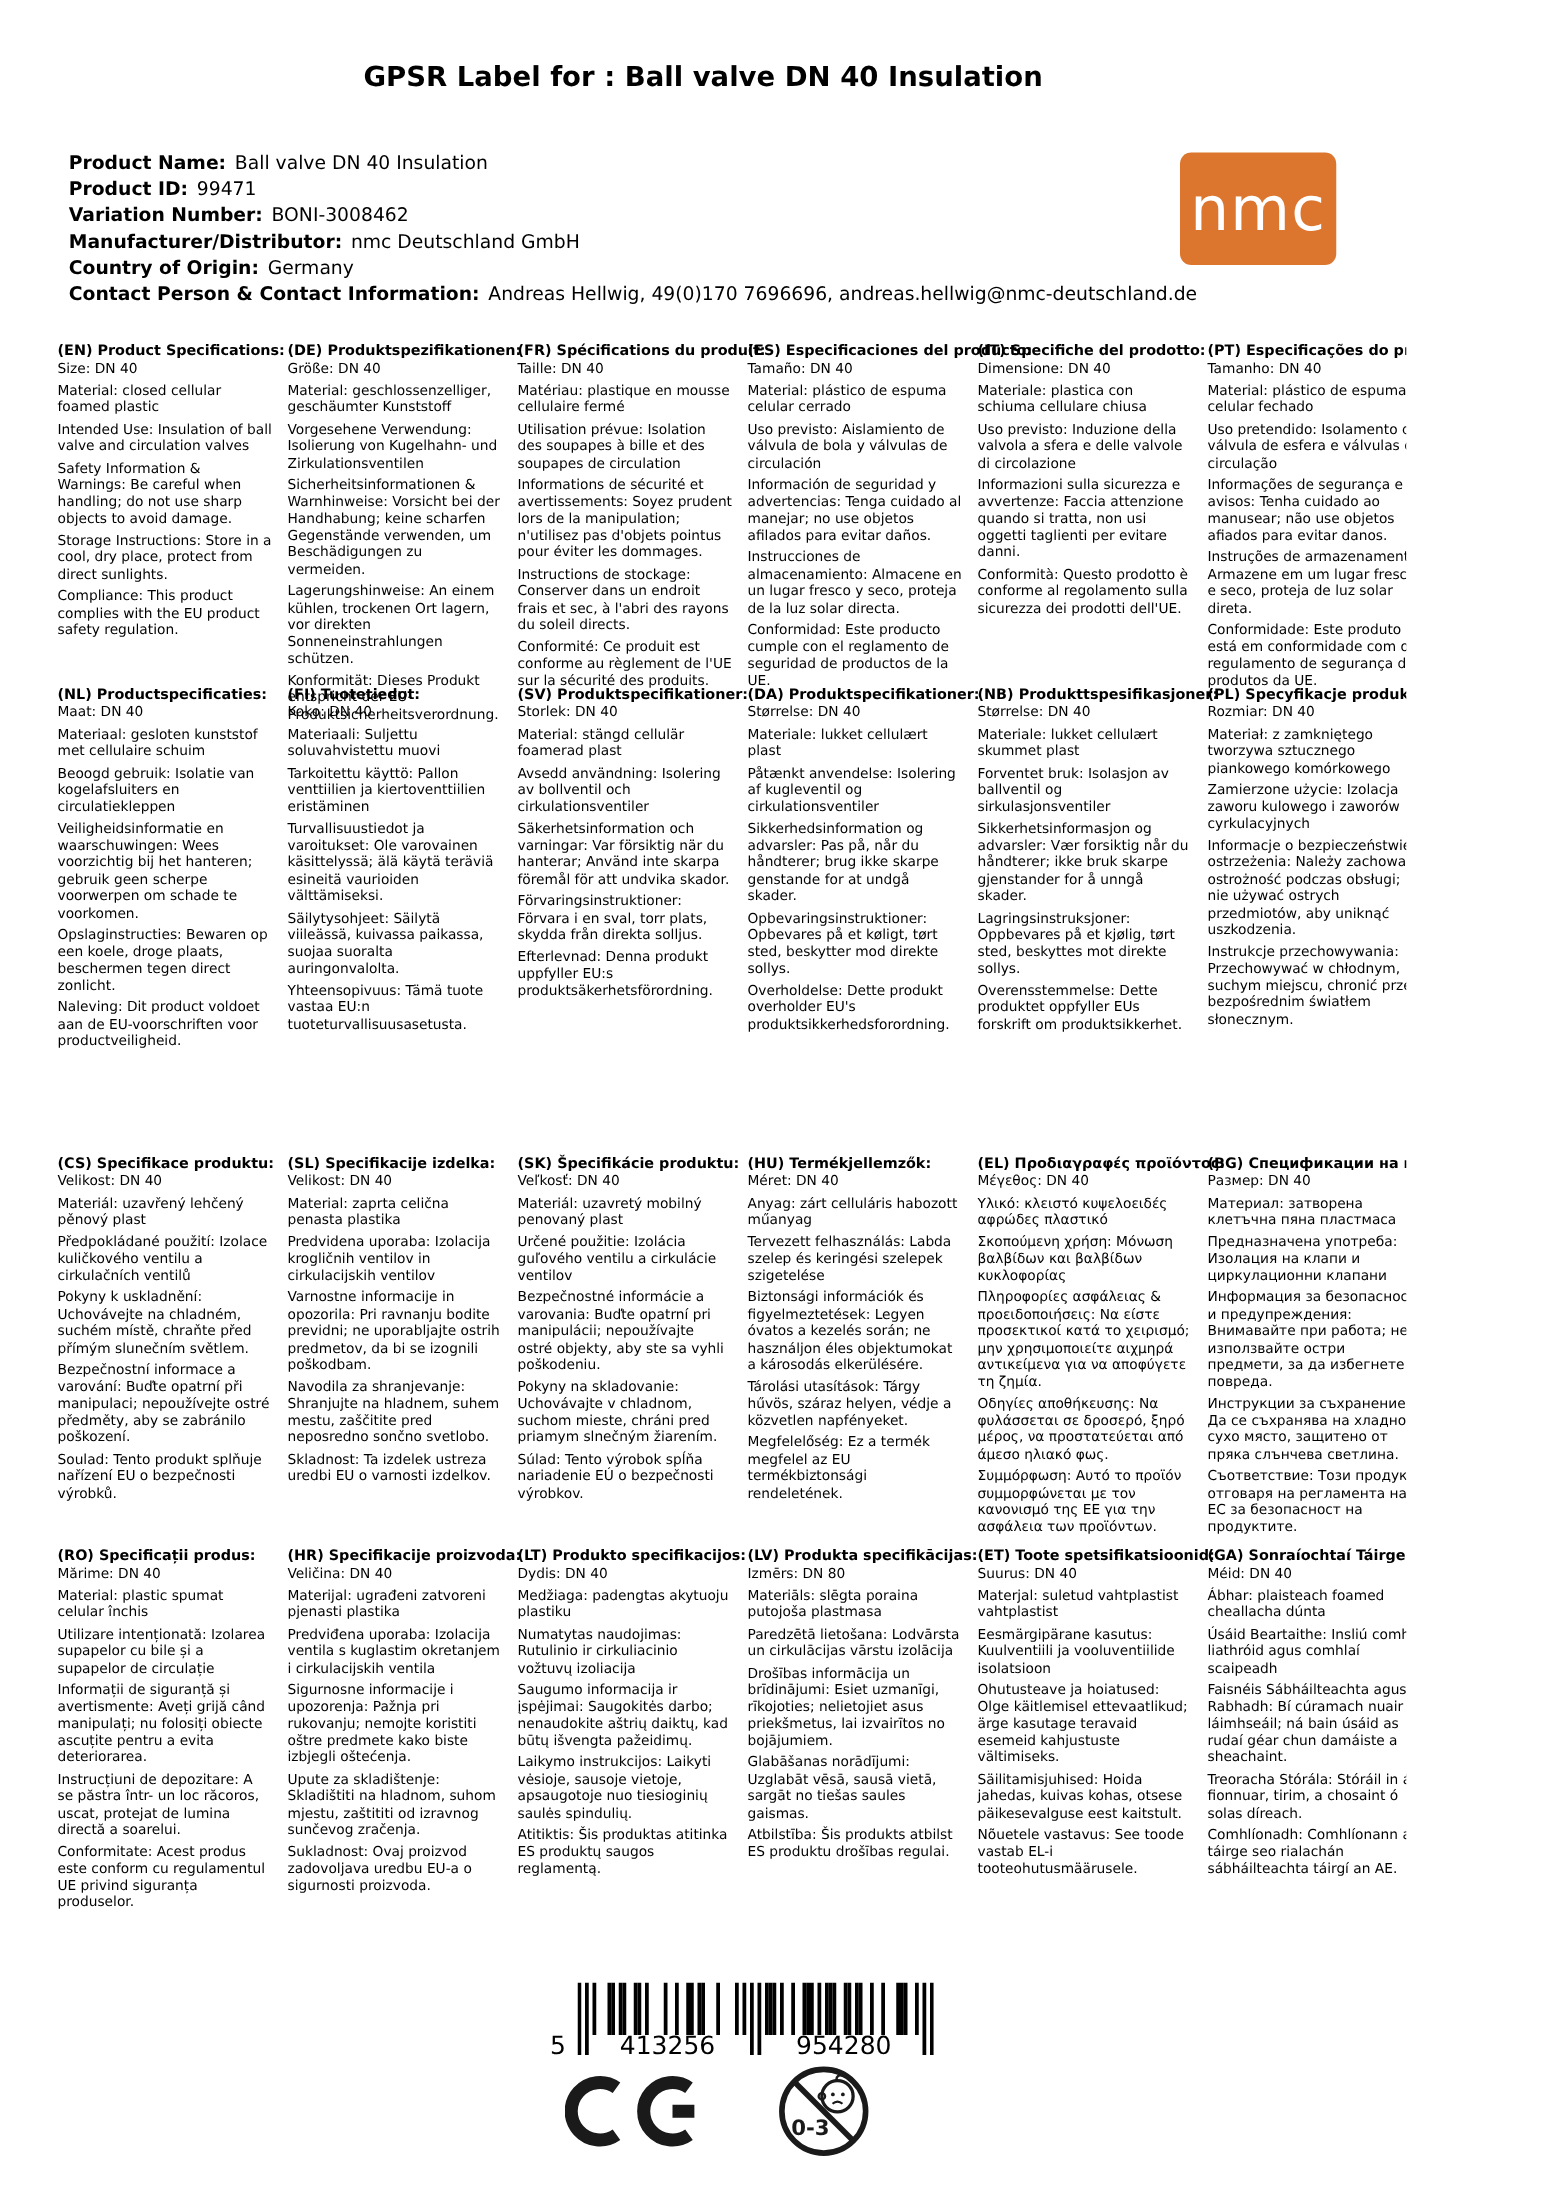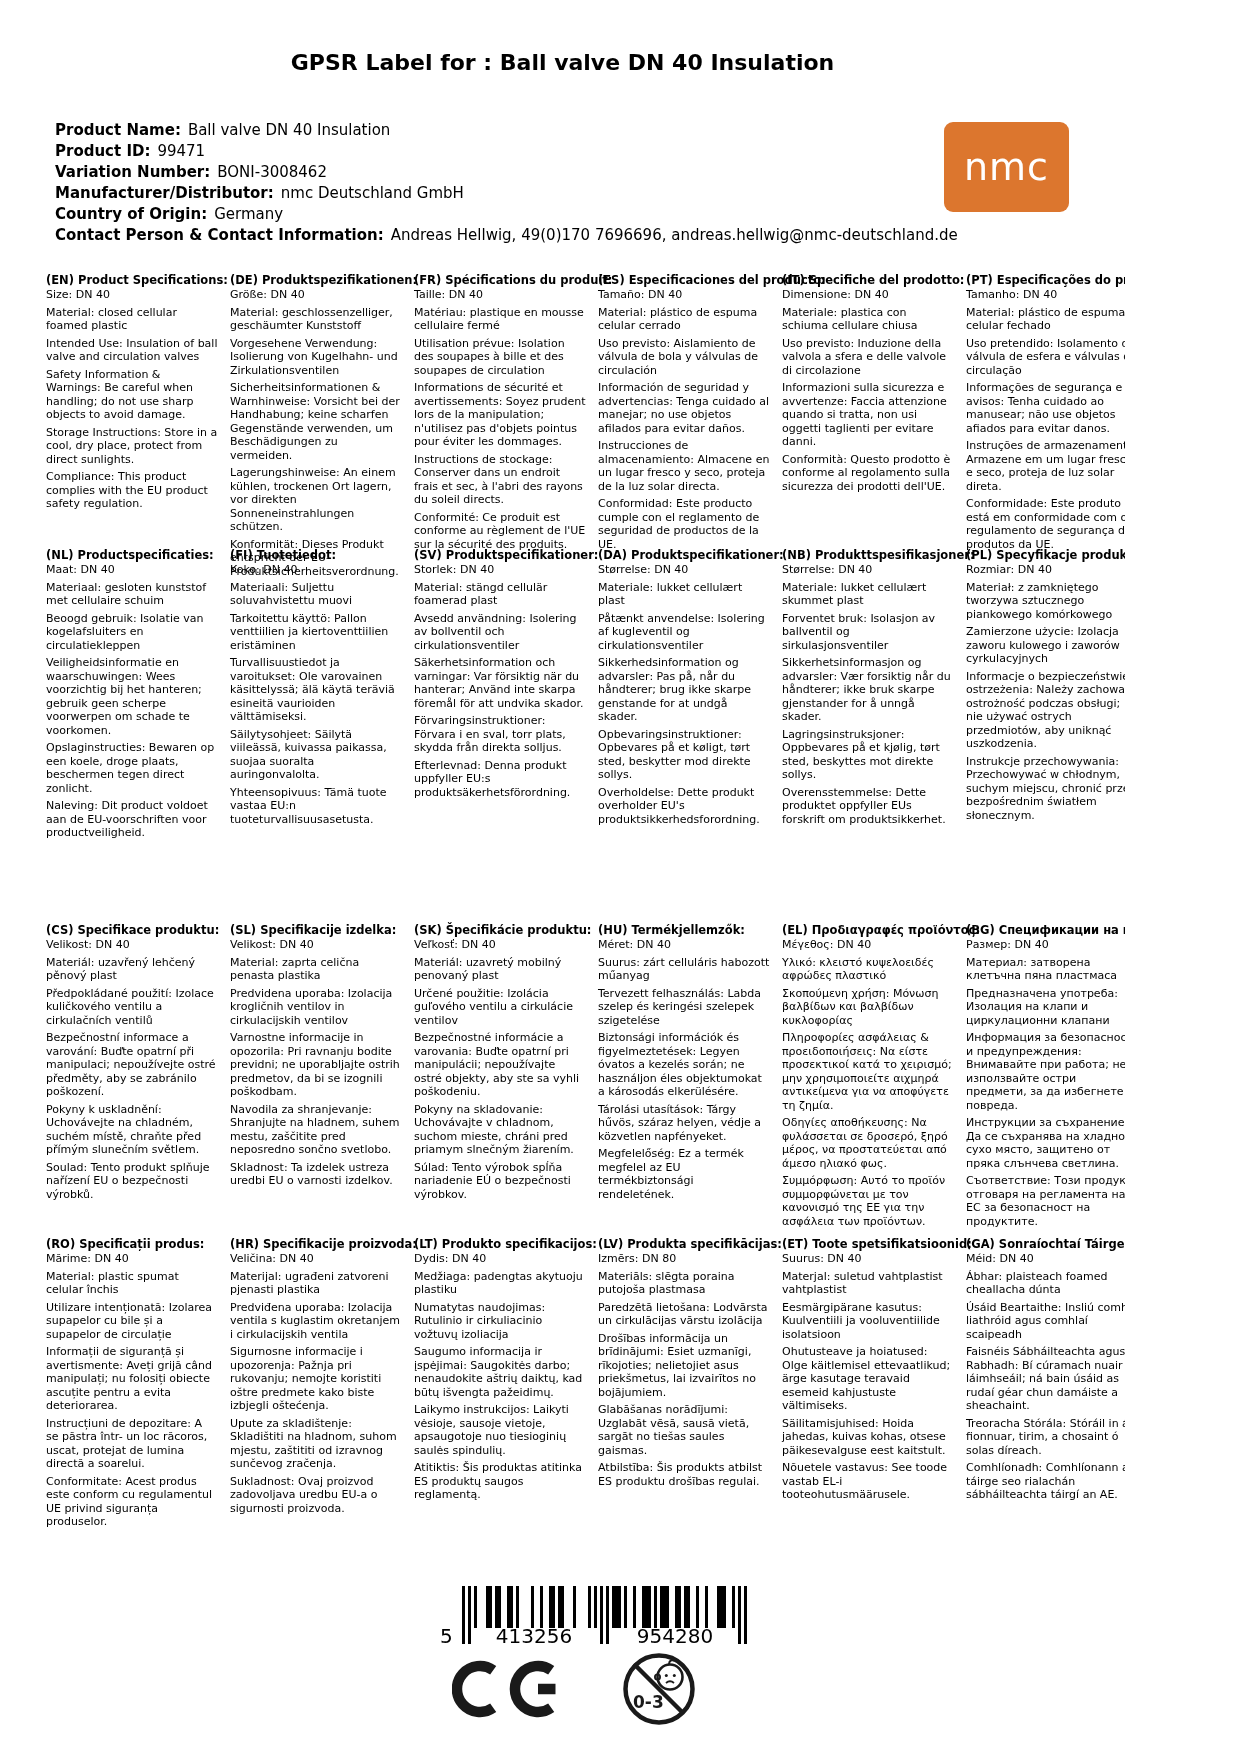--- a/index.html
+++ b/index.html
@@ -6,21 +6,21 @@
   .page{position:relative;width:1125px;height:1754px;background:#fff;overflow:hidden;
         font-family:"DejaVu Sans","Liberation Sans",sans-serif;color:#000;}
   .page-title{position:absolute;top:50px;left:0;width:100%;text-align:center;
               font-size:22px;font-weight:bold;margin:0;}
   .product-info{position:absolute;left:55px;top:120px;font-size:15px;line-height:21px;}
   .pi-row{white-space:nowrap;}
   .pi-label{font-weight:bold;}
   .pi-value{margin-left:7px;}
   .logo{position:absolute;top:122px;right:56px;width:125px;height:90px;background:#DC762E;
         border-radius:9px;display:flex;align-items:center;justify-content:center;}
-  .logo span{color:#fff;font-size:38px;line-height:1;letter-spacing:1px;}
+  .logo span{color:#fff;font-size:49px;line-height:1;letter-spacing:1px;}
   .specs-grid{position:absolute;left:46px;top:273px;display:grid;
               grid-template-columns:repeat(6,183px);column-gap:1px;
               grid-template-rows:275px 375px 314px auto;}
   .lang-block{font-size:11px;line-height:13.5px;padding-right:11px;box-sizing:border-box;}
   .lang-title{font-weight:bold;font-size:11.5px;white-space:nowrap;margin:0;line-height:14px;}
   .lang-p{margin:4px 0 0;overflow-wrap:break-word;}
   .lang-p.first{margin-top:1px;}
   .barcode{position:absolute;left:440px;top:1586px;width:310px;height:64px;}
   .barcode svg{position:absolute;left:22px;top:0;}
   .bc-digit{position:absolute;top:40px;font-size:20px;line-height:20px;}
@@ -155,22 +155,22 @@
         <p class="lang-p">Materiał: z zamkniętego tworzywa sztucznego piankowego komórkowego</p>
         <p class="lang-p">Zamierzone użycie: Izolacja zaworu kulowego i zaworów cyrkulacyjnych</p>
         <p class="lang-p">Informacje o bezpieczeństwie i ostrzeżenia: Należy zachować ostrożność podczas obsługi; nie używać ostrych przedmiotów, aby uniknąć uszkodzenia.</p>
         <p class="lang-p">Instrukcje przechowywania: Przechowywać w chłodnym, suchym miejscu, chronić przed bezpośrednim światłem słonecznym.</p>
       </div>
       <div class="lang-block">
         <div class="lang-title">(CS) Specifikace produktu:</div>
         <p class="lang-p first">Velikost: DN 40</p>
         <p class="lang-p">Materiál: uzavřený lehčený pěnový plast</p>
         <p class="lang-p">Předpokládané použití: Izolace kuličkového ventilu a cirkulačních ventilů</p>
+        <p class="lang-p">Pokyny k uskladnění: Uchovávejte na chladném, suchém místě, chraňte před přímým slunečním světlem.</p>
         <p class="lang-p">Bezpečnostní informace a varování: Buďte opatrní při manipulaci; nepoužívejte ostré předměty, aby se zabránilo poškození.</p>
-        <p class="lang-p">Pokyny k uskladnění: Uchovávejte na chladném, suchém místě, chraňte před přímým slunečním světlem.</p>
         <p class="lang-p">Soulad: Tento produkt splňuje nařízení EU o bezpečnosti výrobků.</p>
       </div>
       <div class="lang-block">
         <div class="lang-title">(SL) Specifikacije izdelka:</div>
         <p class="lang-p first">Velikost: DN 40</p>
         <p class="lang-p">Material: zaprta celična penasta plastika</p>
         <p class="lang-p">Predvidena uporaba: Izolacija krogličnih ventilov in cirkulacijskih ventilov</p>
         <p class="lang-p">Varnostne informacije in opozorila: Pri ravnanju bodite previdni; ne uporabljajte ostrih predmetov, da bi se izognili poškodbam.</p>
         <p class="lang-p">Navodila za shranjevanje: Shranjujte na hladnem, suhem mestu, zaščitite pred neposredno sončno svetlobo.</p>
         <p class="lang-p">Skladnost: Ta izdelek ustreza uredbi EU o varnosti izdelkov.</p>
@@ -180,21 +180,21 @@
         <p class="lang-p first">Veľkosť: DN 40</p>
         <p class="lang-p">Materiál: uzavretý mobilný penovaný plast</p>
         <p class="lang-p">Určené použitie: Izolácia guľového ventilu a cirkulácie ventilov</p>
         <p class="lang-p">Bezpečnostné informácie a varovania: Buďte opatrní pri manipulácii; nepoužívajte ostré objekty, aby ste sa vyhli poškodeniu.</p>
         <p class="lang-p">Pokyny na skladovanie: Uchovávajte v chladnom, suchom mieste, chráni pred priamym slnečným žiarením.</p>
         <p class="lang-p">Súlad: Tento výrobok spĺňa nariadenie EÚ o bezpečnosti výrobkov.</p>
       </div>
       <div class="lang-block">
         <div class="lang-title">(HU) Termékjellemzők:</div>
         <p class="lang-p first">Méret: DN 40</p>
-        <p class="lang-p">Suurus: zárt celluláris habozott műanyag</p>
+        <p class="lang-p">Anyag: zárt celluláris habozott műanyag</p>
         <p class="lang-p">Tervezett felhasználás: Labda szelep és keringési szelepek szigetelése</p>
         <p class="lang-p">Biztonsági információk és figyelmeztetések: Legyen óvatos a kezelés során; ne használjon éles objektumokat a károsodás elkerülésére.</p>
         <p class="lang-p">Tárolási utasítások: Tárgy hűvös, száraz helyen, védje a közvetlen napfényeket.</p>
         <p class="lang-p">Megfelelőség: Ez a termék megfelel az EU termékbiztonsági rendeletének.</p>
       </div>
       <div class="lang-block">
         <div class="lang-title">(EL) Προδιαγραφές προϊόντος:</div>
         <p class="lang-p first">Μέγεθος: DN 40</p>
         <p class="lang-p">Υλικό: κλειστό κυψελοειδές αφρώδες πλαστικό</p>
         <p class="lang-p">Σκοπούμενη χρήση: Μόνωση βαλβίδων και βαλβίδων κυκλοφορίας</p>

